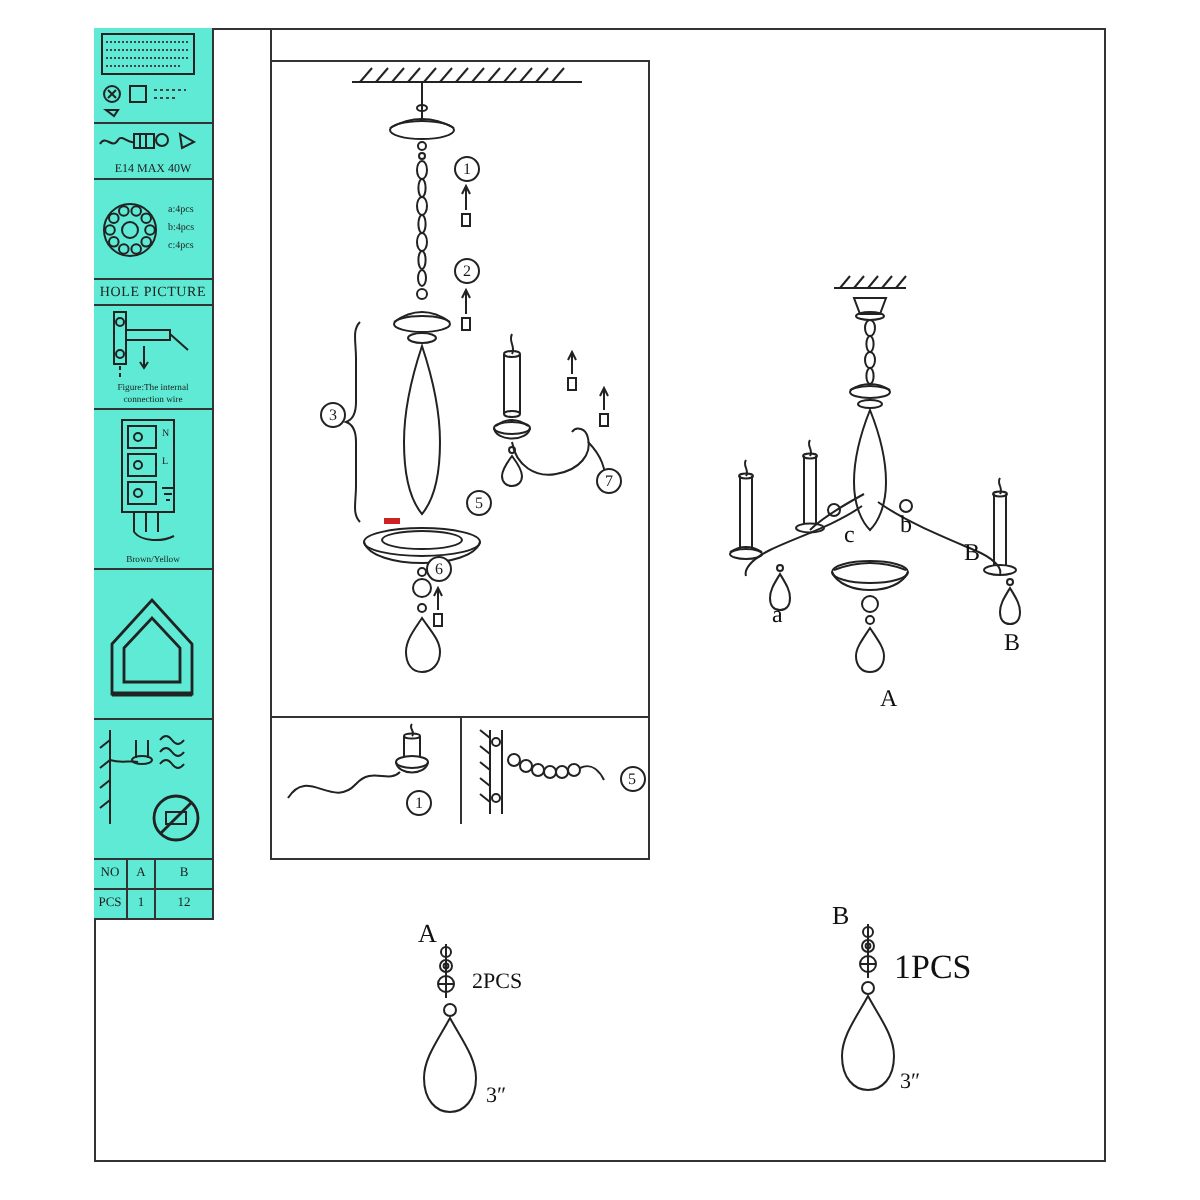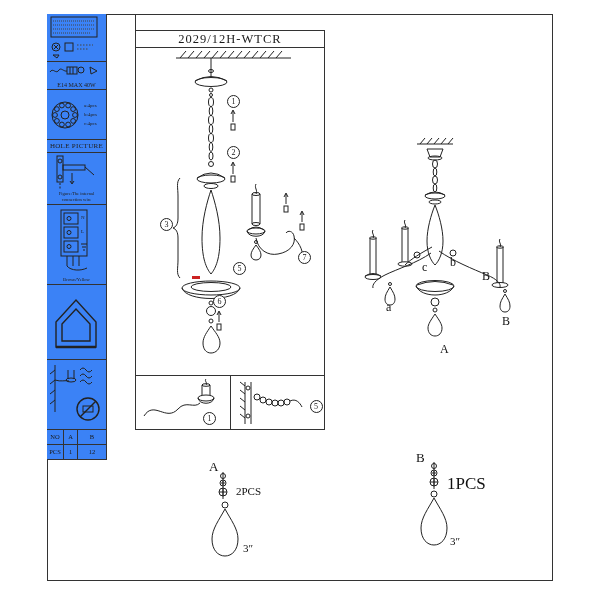--- a/index.html
+++ b/index.html
@@ -3,21 +3,21 @@
 <meta charset="utf-8">
 <style>
   * { margin:0; padding:0; box-sizing:border-box; }
   html,body { width:600px; height:600px; background:#fff; }
   body { font-family:"Liberation Serif", serif; color:#1a1a1a; }
   .page { position:relative; width:600px; height:600px; background:#fff; overflow:hidden; }
   .frame { position:absolute; left:47px; top:14px; width:506px; height:567px; border:1px solid #333; }
   .vline { position:absolute; background:#333; width:1px; }
 
   
-  .sidebar { position:absolute; left:47px; top:14px; width:60px; display:flex; flex-direction:column; border-right:1px solid #333; background:#3b82f6; }
+  .sidebar { position:absolute; left:47px; top:14px; width:60px; display:flex; flex-direction:column; border-right:1px solid #333; background:#5eead4; }
   .cell { position:relative; border-bottom:1px solid #333; overflow:hidden; }
   .tiny { position:absolute; font-size:5px; line-height:6px; color:#222; white-space:nowrap; }
   .cap  { position:absolute; width:100%; text-align:center; color:#222; }
 
   
   .ptable { display:grid; grid-template-columns:17px 14px 28px; grid-auto-rows:15px; }
   .ptable > div { border-right:1px solid #333; border-bottom:1px solid #333; font-size:6.5px; line-height:14px; text-align:center; overflow:hidden; }
   .ptable > div:nth-child(3n) { border-right:none; }
   .ptable > div:nth-child(n+4) { border-bottom:none; }
 
@@ -182,21 +182,20 @@
         <div>A</div>
         <div>B</div>
         <div>PCS</div>
         <div>1</div>
         <div>12</div>
       </div>
     </div>
   </div>
 
   <div class="main-box">
-    <div class="main-title">2029/12H-WTCR</div>
 
     <div class="assembly-area">
       <svg width="188" height="327" viewBox="0 0 188 327">
         <g stroke="#222" fill="none" stroke-width="1">
 
           <line x1="40" y1="10" x2="155" y2="10"></line>
           <line x1="44" y1="10" x2="50" y2="3"></line>
             <line x1="52" y1="10" x2="58" y2="3"></line>
           <line x1="60" y1="10" x2="66" y2="3"></line>
             <line x1="68" y1="10" x2="74" y2="3"></line>

